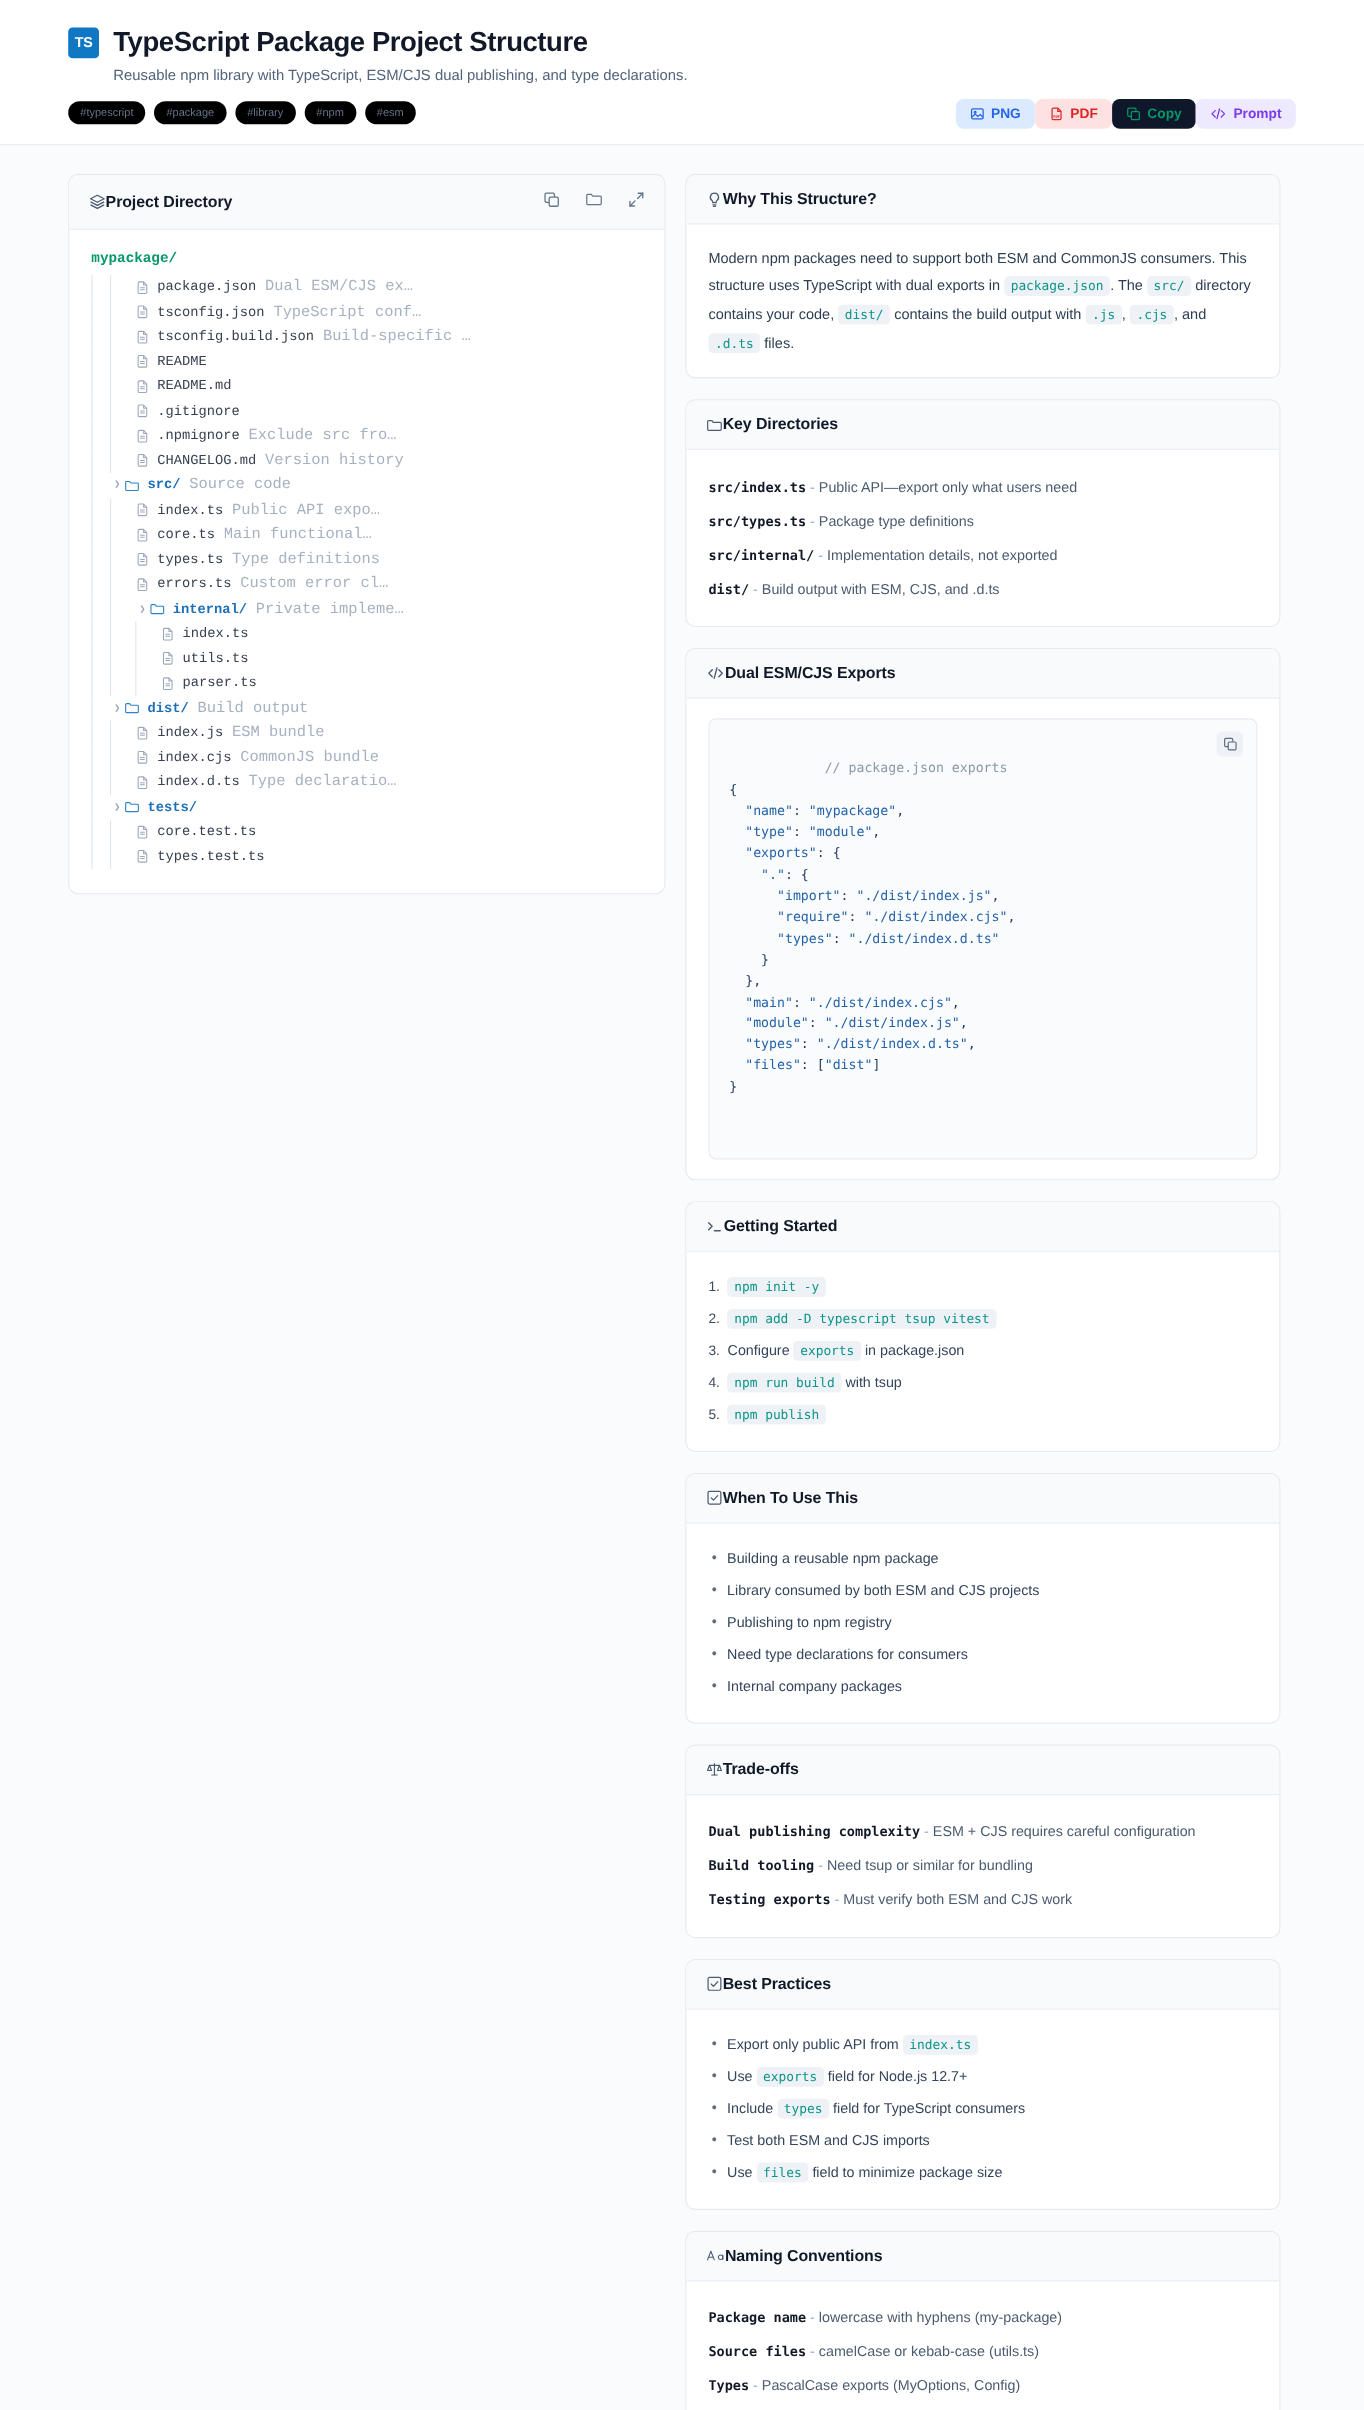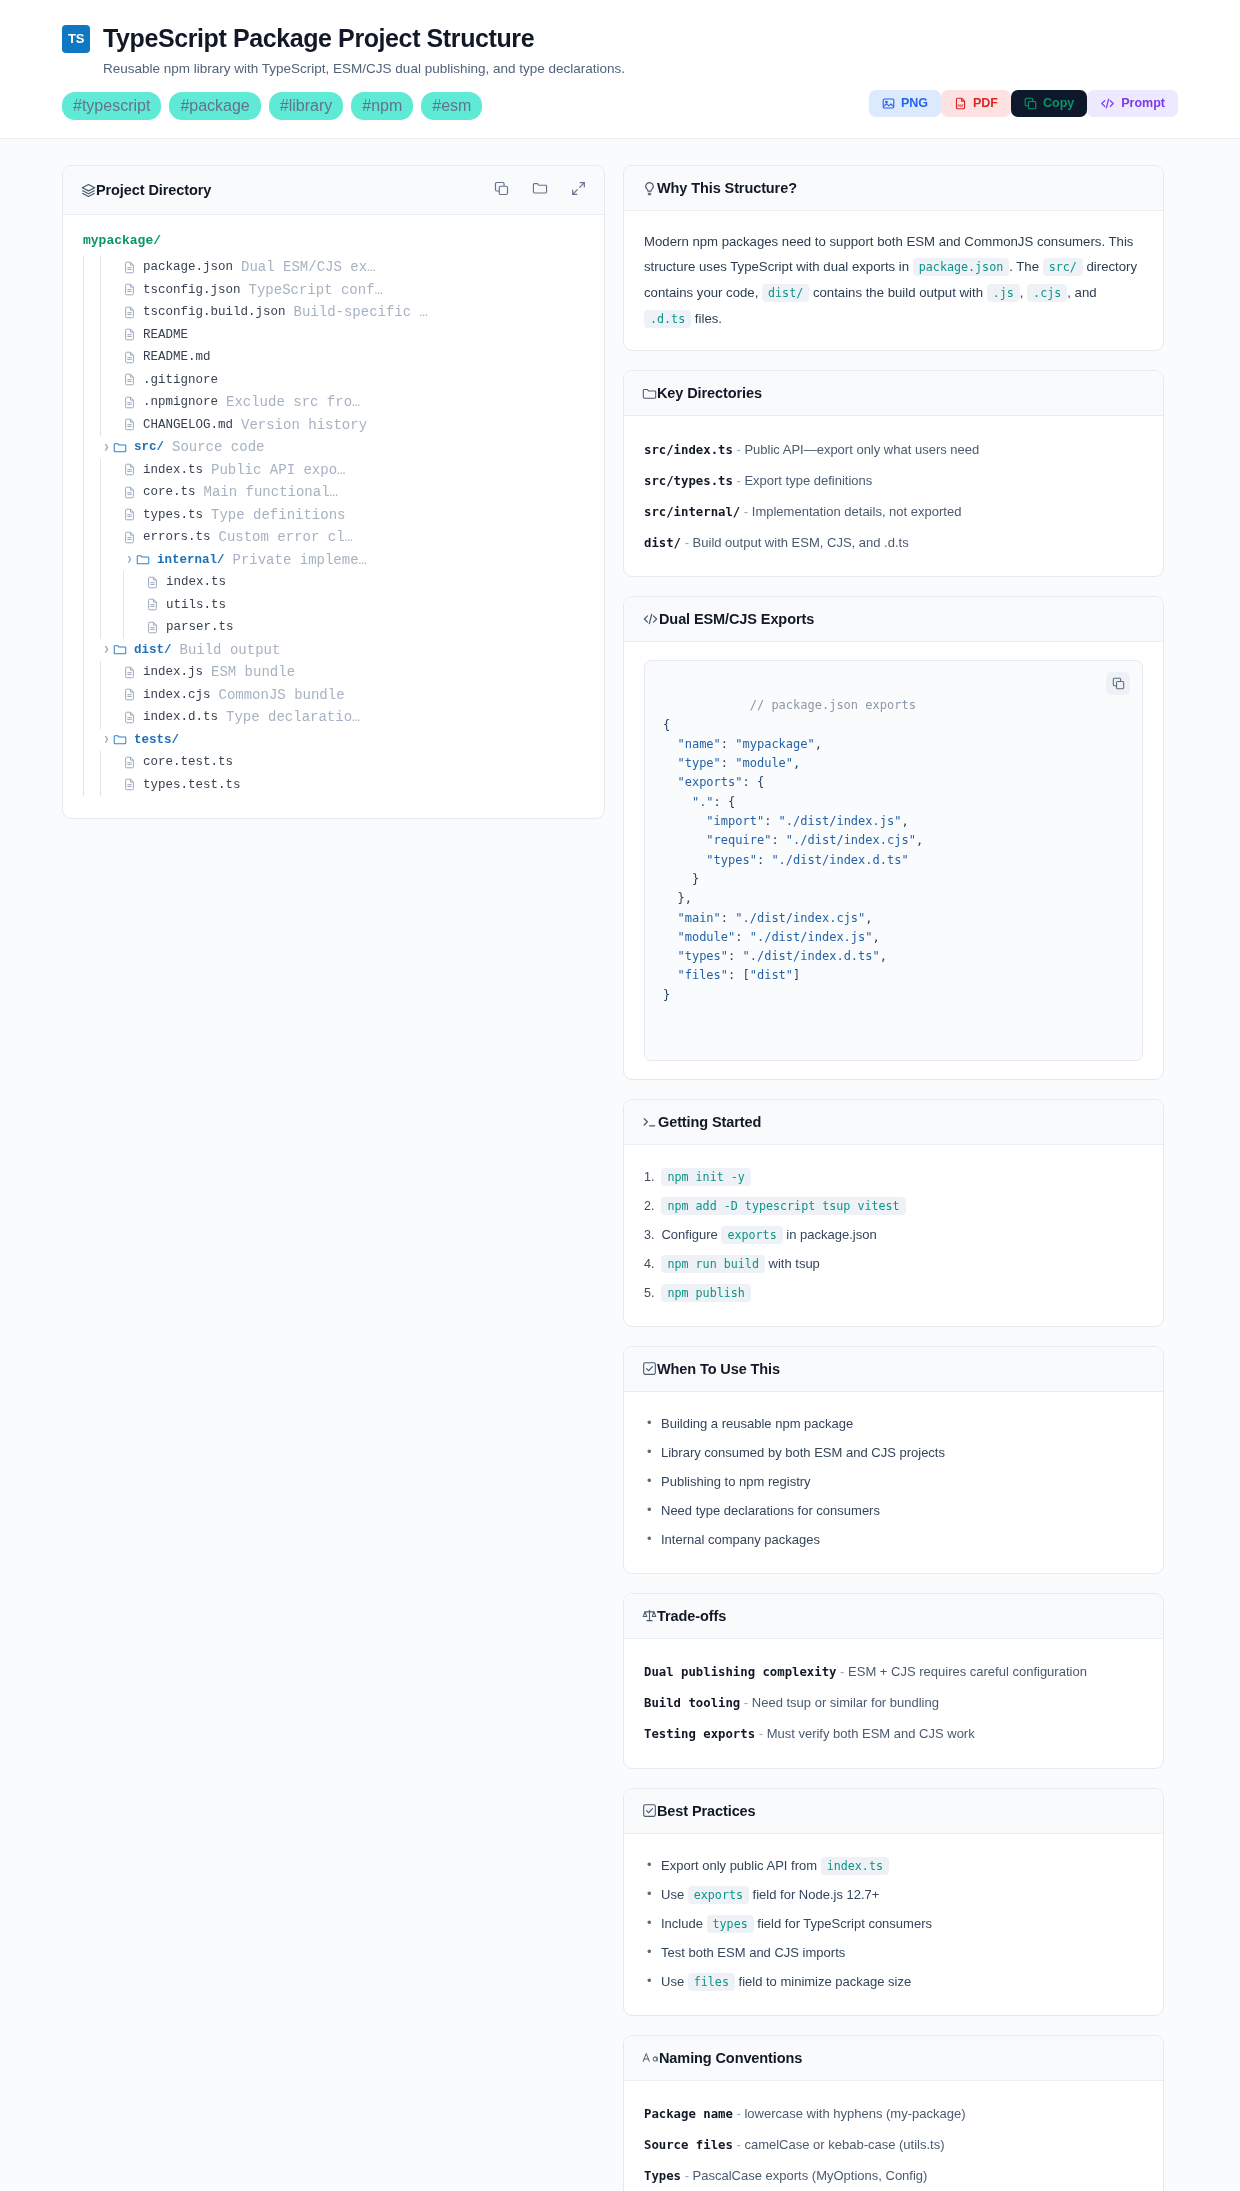--- a/index.html
+++ b/index.html
@@ -23,21 +23,21 @@
   .ts-logo {
     width: 28px; height: 28px; background: #1077c3; border-radius: 4px;
     display: flex; align-items: center; justify-content: center;
     color: #fff; font-size: 13px; font-weight: bold; letter-spacing: -0.3px;
     font-family: "Liberation Sans", sans-serif; flex: 0 0 auto;
   }
   .page-title { font-size: 25px; font-weight: bold; color: #111827; letter-spacing: -0.4px; }
   .subtitle { margin-top: 8px; margin-left: 41px; font-size: 13.5px; color: #52637a; }
   .tags-row { margin-top: 16px; margin-left: 0px; display: flex; gap: 8px; align-items: center; }
   .tag {
-    background: #5eead4; color: #64748b; font-size: 16px;
+    background: #000000; color: #64748b; font-size: 10px;
     padding: 5px 11px; border-radius: 13px; white-space: nowrap;
   }
   .actions { position: absolute; right: 62px; top: 90px; display: flex; }
   .act-btn {
     display: inline-flex; align-items: center; gap: 6px;
     font-size: 12.5px; font-weight: bold; padding: 7px 13px; border-radius: 7px;
     border: none; cursor: pointer; line-height: 1; white-space: nowrap;
   }
   .act-png { background: #dbeafe; color: #2563eb; }
   .act-pdf { background: #fee2e2; color: #dc2626; }
@@ -591,21 +591,21 @@
         <div class="card-head">
           <span class="hicon">
             <svg width="15" height="15" viewBox="0 0 18 16" fill="none" stroke="currentColor" stroke-width="1.3" stroke-linejoin="round">
                 <path d="M1.6 12.6V4.1a1 1 0 0 1 1-1h3.6l1.5 1.8h7.7a1 1 0 0 1 1 1v6.7a1 1 0 0 1-1 1H2.6a1 1 0 0 1-1-1z"></path>
               </svg>
           </span>
           <span class="ttl">Key Directories</span>
         </div>
         <div class="card-body" id="key-dirs-body">
             <div class="kv-row"><span class="k">src/index.ts</span><span class="sep"> - </span><span>Public API—export only what users need</span></div>
-            <div class="kv-row"><span class="k">src/types.ts</span><span class="sep"> - </span><span>Export type definitions</span></div>
+            <div class="kv-row"><span class="k">src/types.ts</span><span class="sep"> - </span><span>Package type definitions</span></div>
             <div class="kv-row"><span class="k">src/internal/</span><span class="sep"> - </span><span>Implementation details, not exported</span></div>
             <div class="kv-row"><span class="k">dist/</span><span class="sep"> - </span><span>Build output with ESM, CJS, and .d.ts</span></div>
           </div>
       </div>
 
       <div class="card">
         <div class="card-head">
           <span class="hicon">
             <svg width="17" height="14" viewBox="0 0 18 16" fill="none" stroke="currentColor" stroke-width="1.4" stroke-linecap="round" stroke-linejoin="round">
                 <path d="M5.6 4.4L2 8l3.6 3.6"></path>

